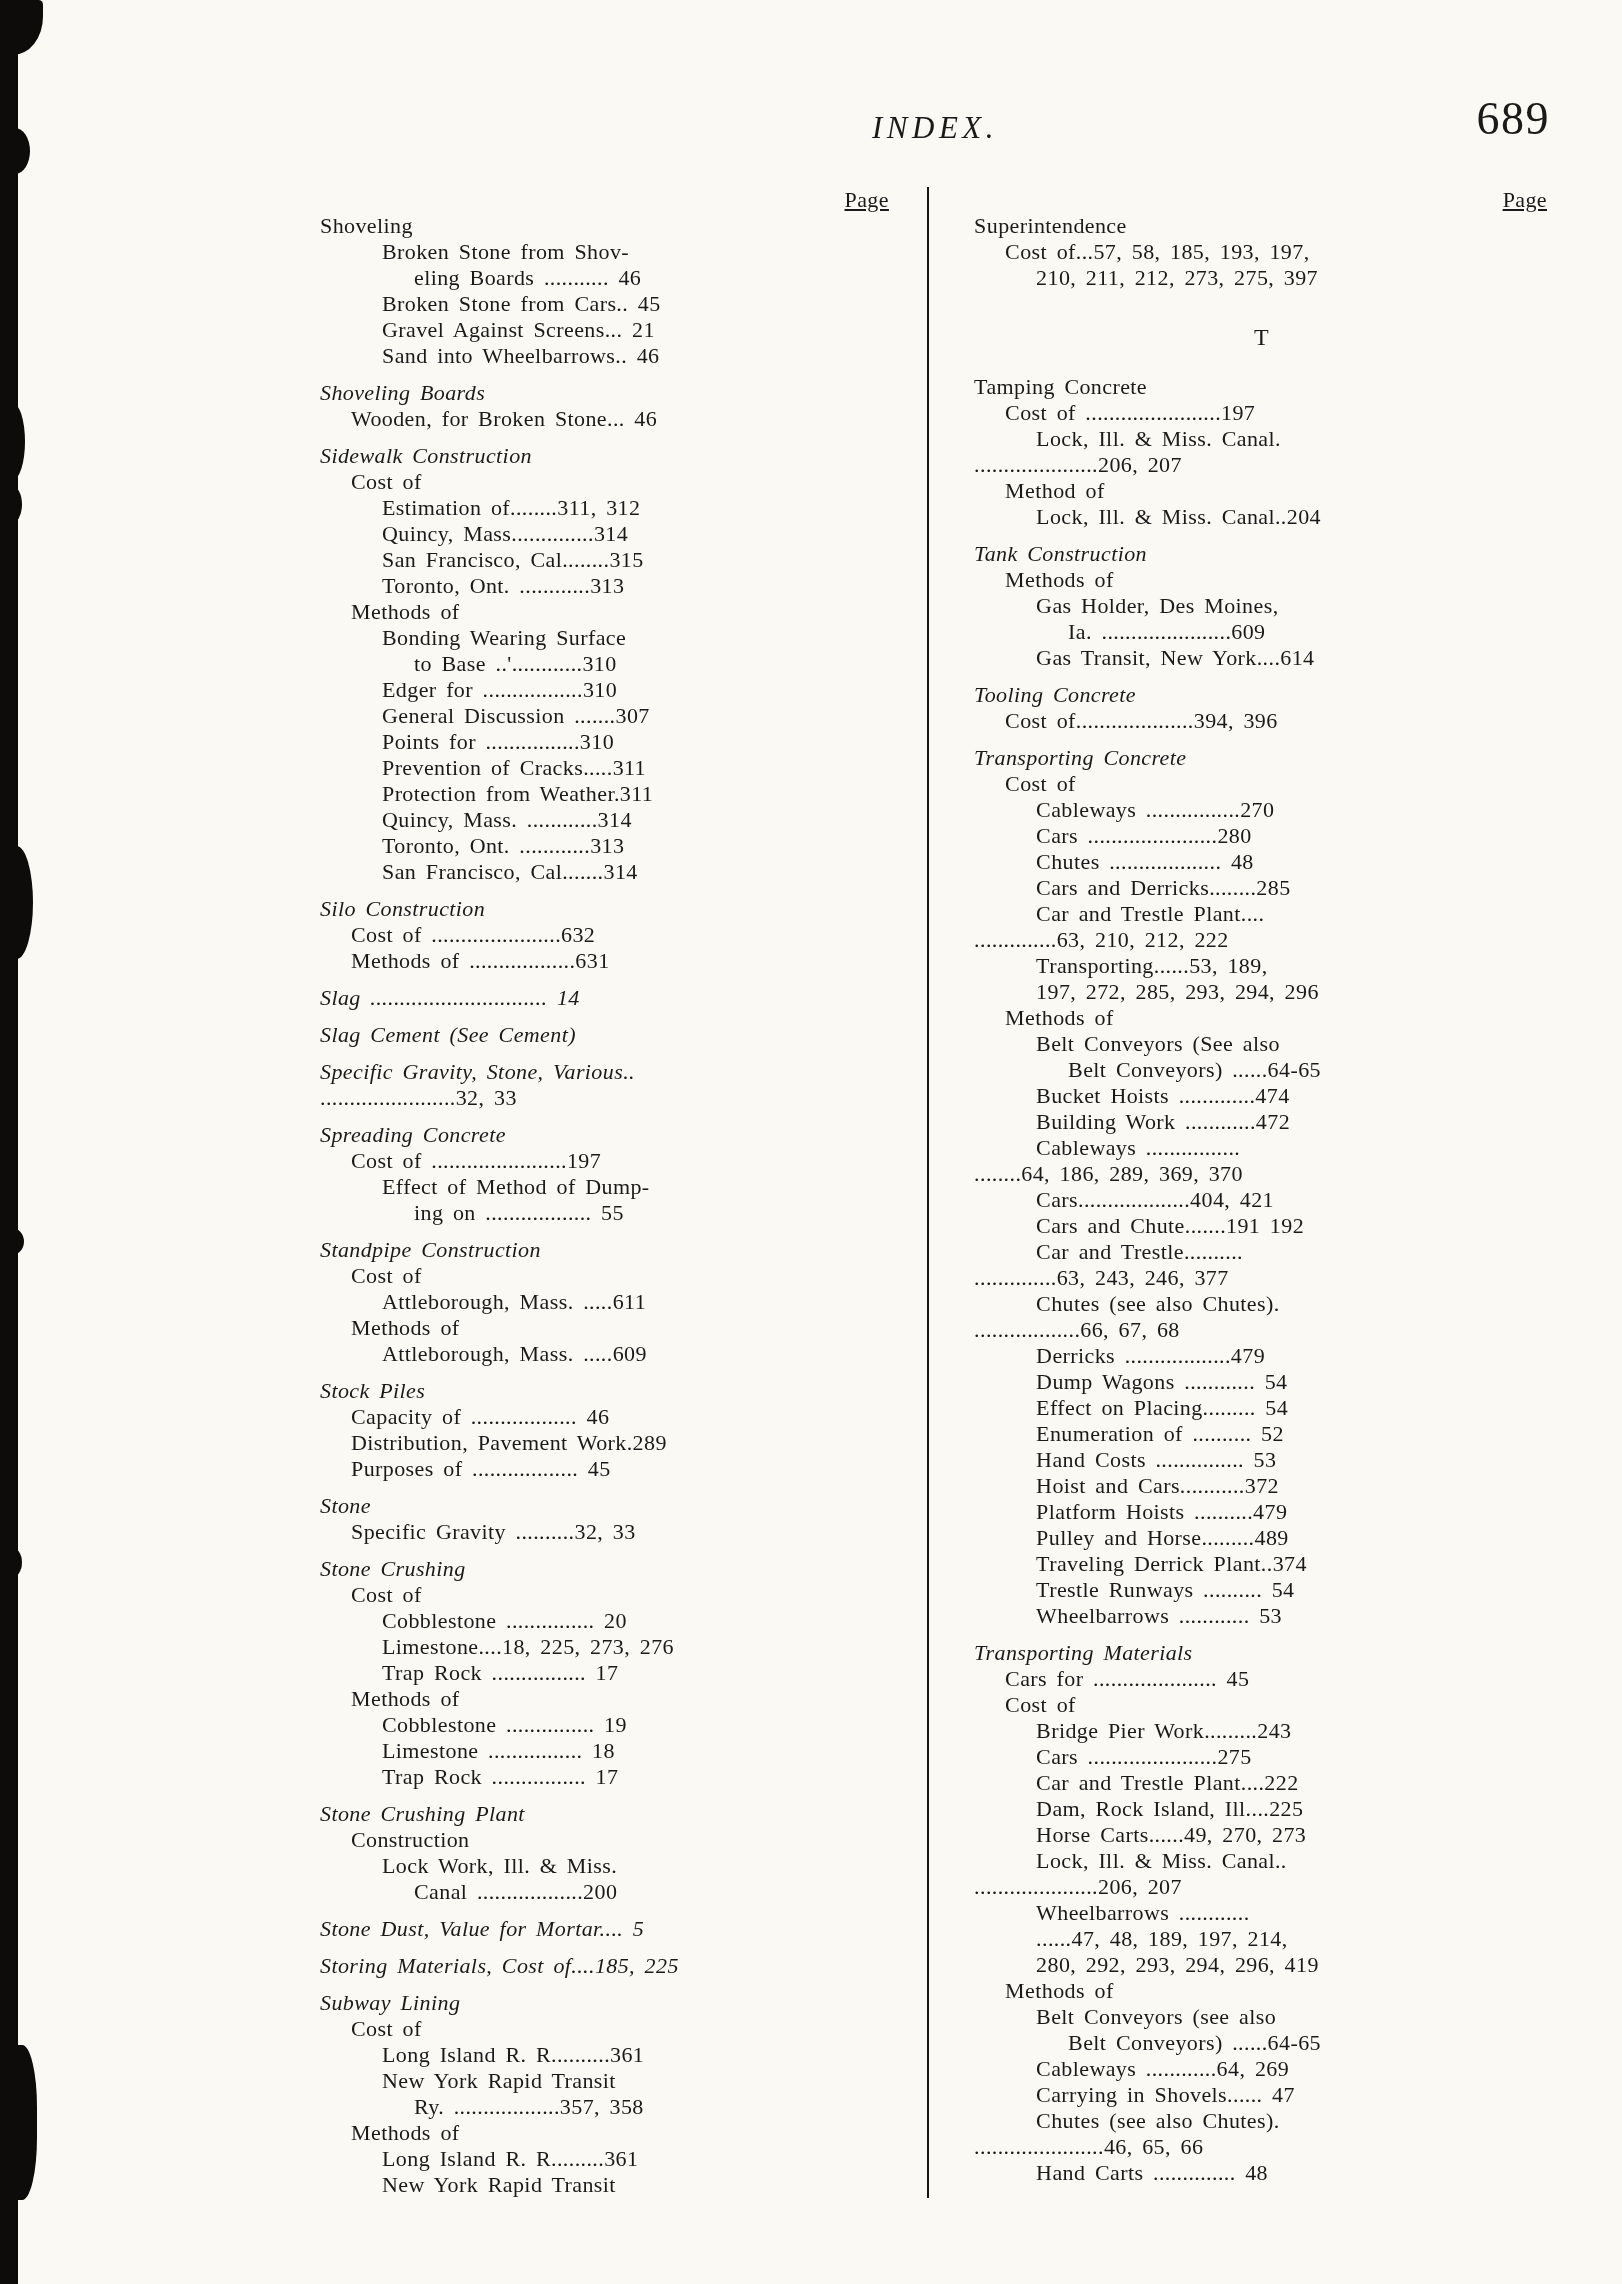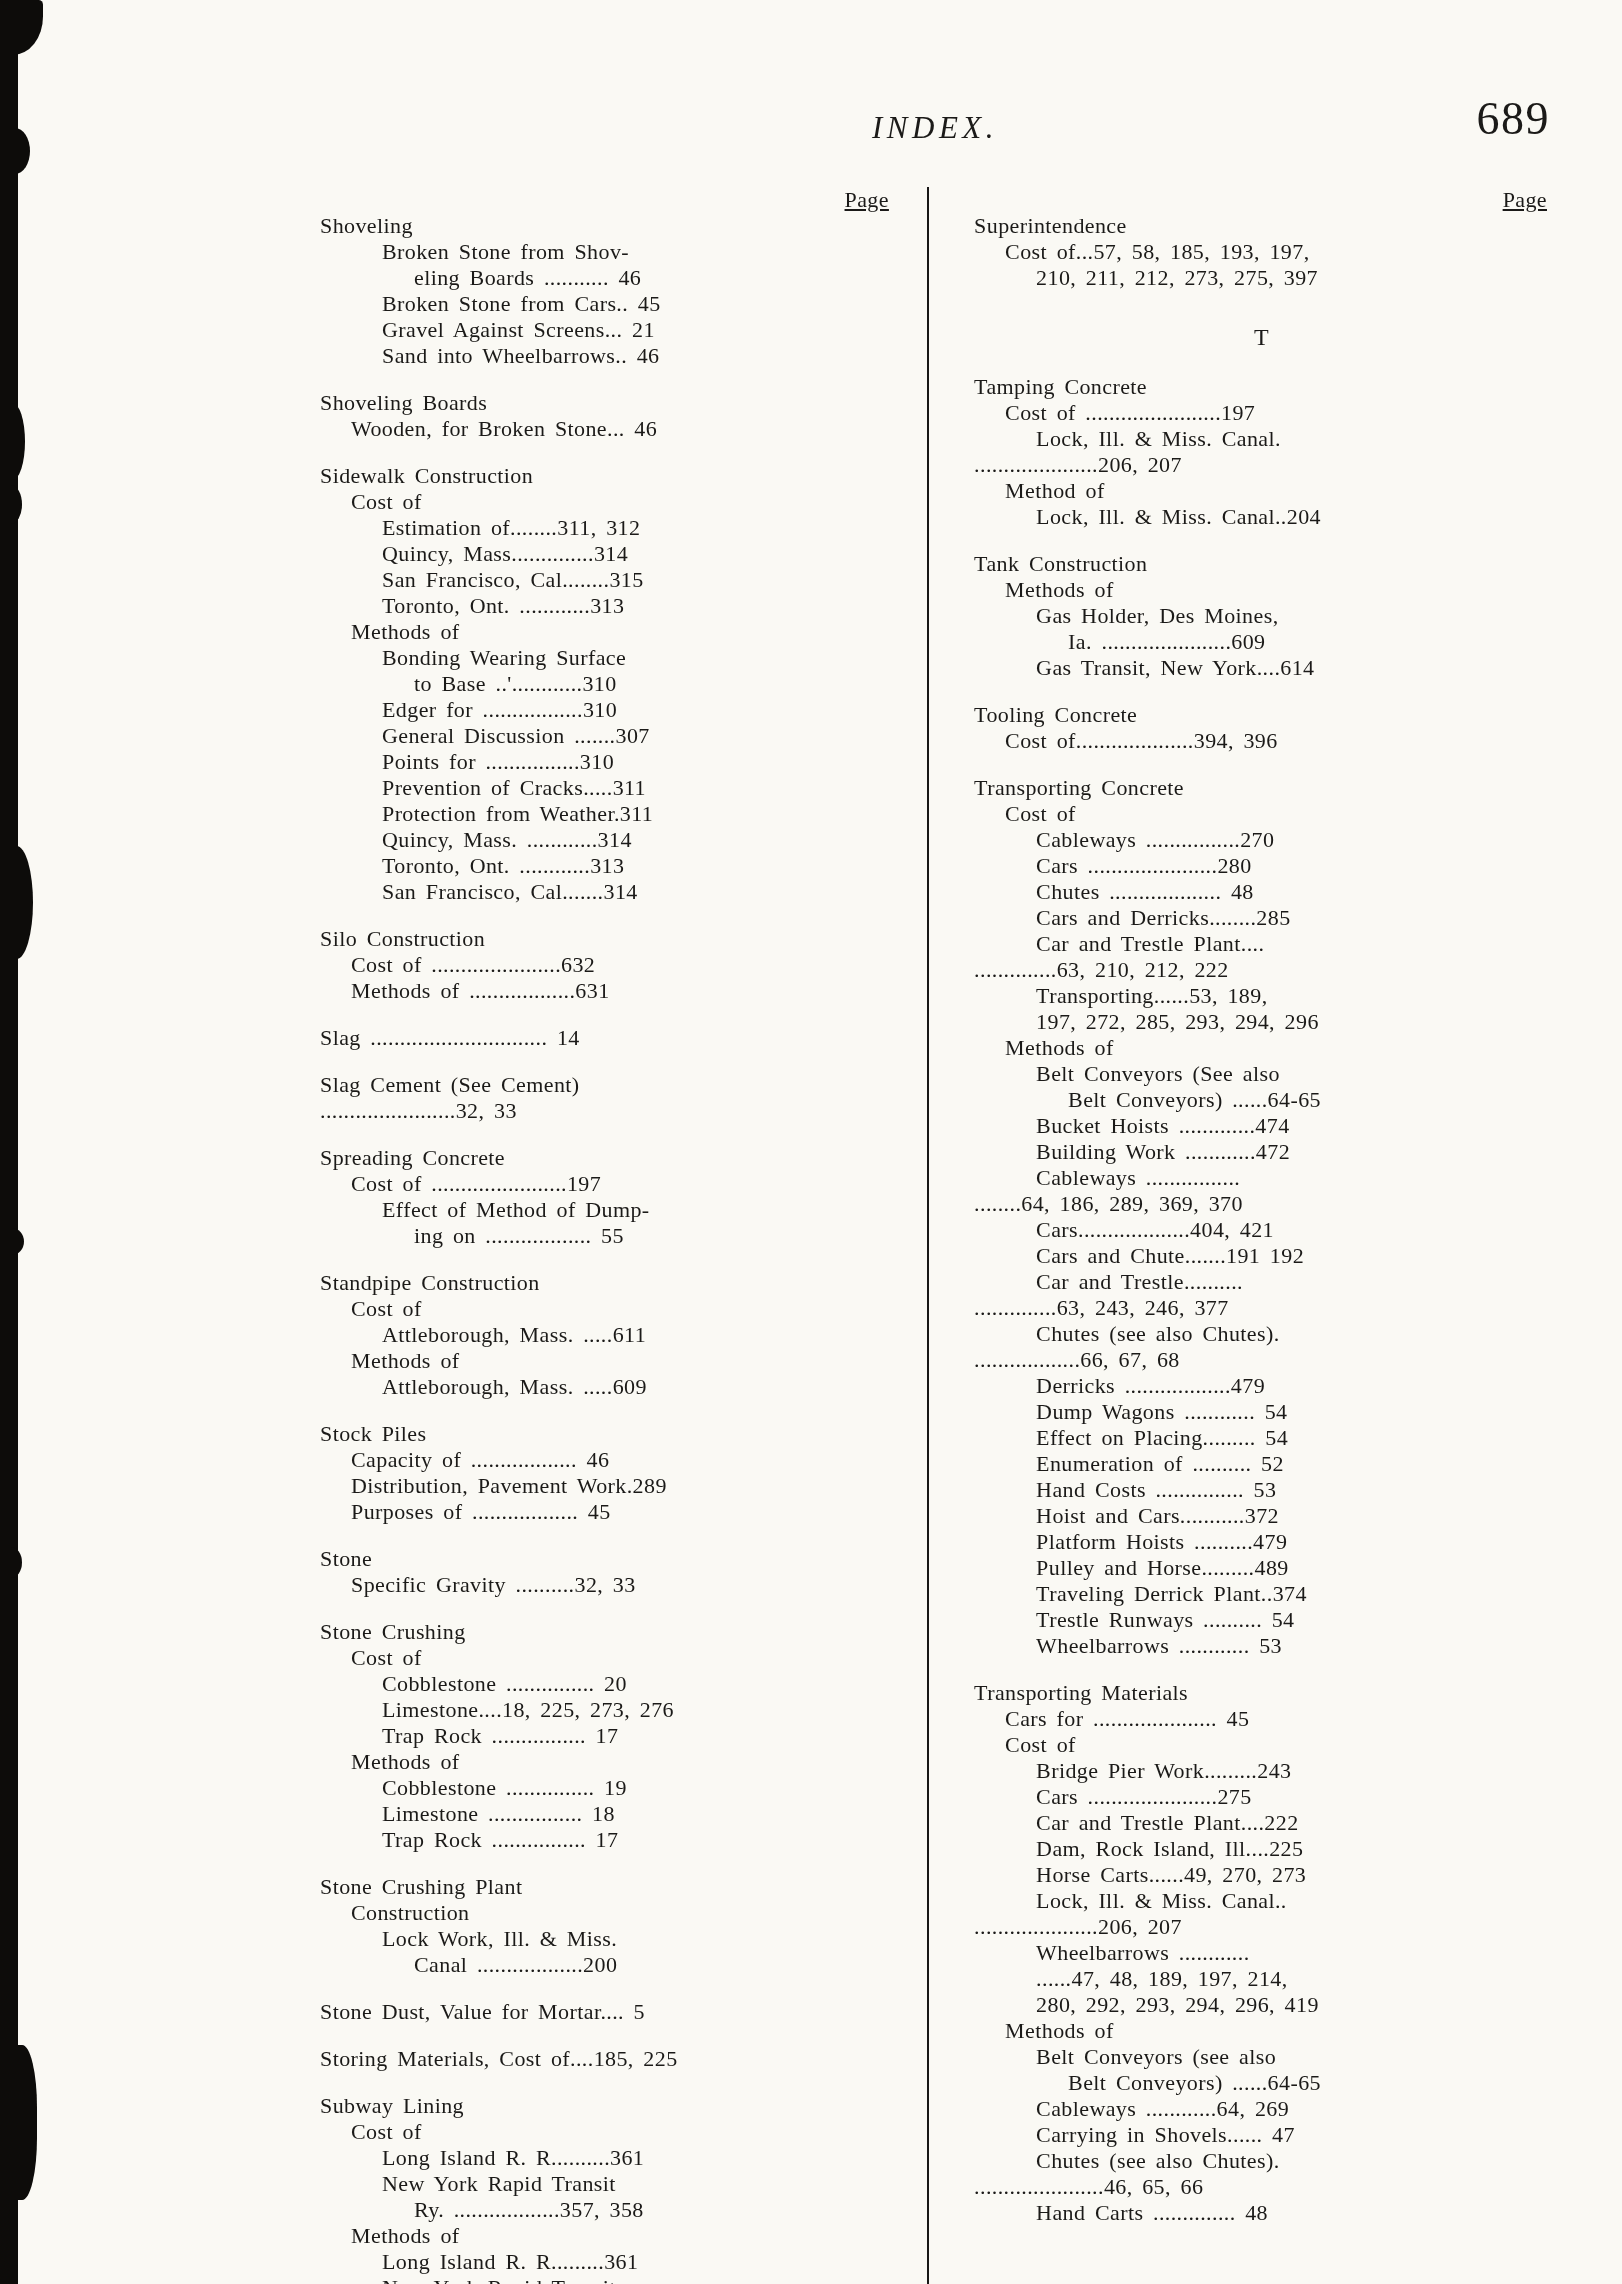--- a/index.html
+++ b/index.html
@@ -59,21 +59,21 @@
     line-height: 26px;
     letter-spacing: 0.4px;
     word-spacing: 3.7px;
     white-space: nowrap;
   }
   .page-label { text-align: right; padding-right: 3px; text-decoration: underline; }
   .i0 { padding-left: 0; }
   .i1 { padding-left: 31px; }
   .i2 { padding-left: 62px; }
   .i3 { padding-left: 94px; }
-  .group { margin-top: 21px; }
+  .group { margin-top: 11px; font-style: italic; }
   .ralign { padding-left: 0; padding-right: 1.5px; }
   .section {
     text-align: center;
     margin: 33px 0 24px;
     font-size: 24px;
     letter-spacing: 1.5px;
   }
 </style>
 </head>
 <body>
@@ -120,20 +120,21 @@
           <div class="line i2">Prevention of Cracks.....311</div>
           <div class="line i2">Protection from Weather.311</div>
           <div class="line i2">Quincy, Mass. ............314</div>
           <div class="line i2">Toronto, Ont. ............313</div>
           <div class="line i2">San Francisco, Cal.......314</div>
           <div class="line i0 group">Silo Construction</div>
           <div class="line i1">Cost of ......................632</div>
           <div class="line i1">Methods of ..................631</div>
           <div class="line i0 group">Slag .............................. 14</div>
           <div class="line i0 group">Slag Cement (See Cement)</div>
+          <div class="line i0 group">Specific Gravity, Stone, Various..</div>
           <div class="line i3 ralign">.......................32, 33</div>
           <div class="line i0 group">Spreading Concrete</div>
           <div class="line i1">Cost of .......................197</div>
           <div class="line i2">Effect of Method of Dump-</div>
           <div class="line i3">ing on .................. 55</div>
           <div class="line i0 group">Standpipe Construction</div>
           <div class="line i1">Cost of</div>
           <div class="line i2">Attleborough, Mass. .....611</div>
           <div class="line i1">Methods of</div>
           <div class="line i2">Attleborough, Mass. .....609</div>

